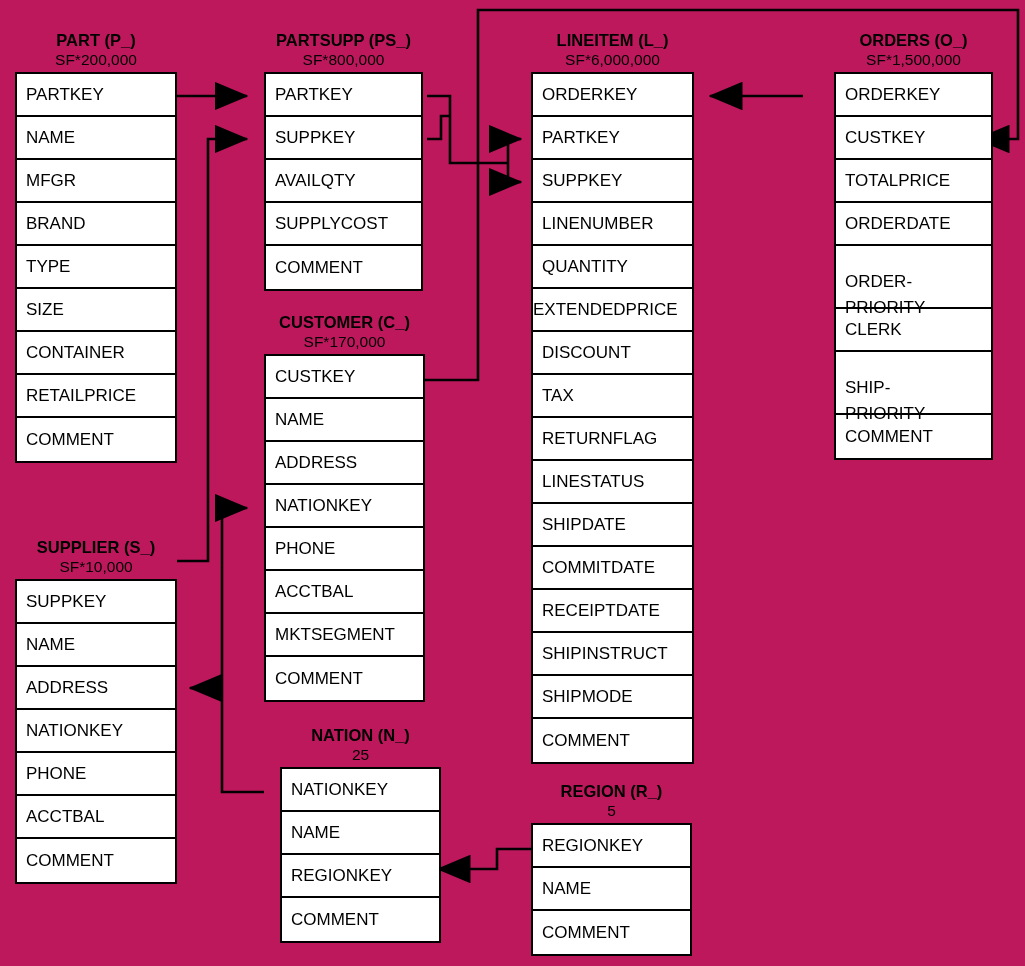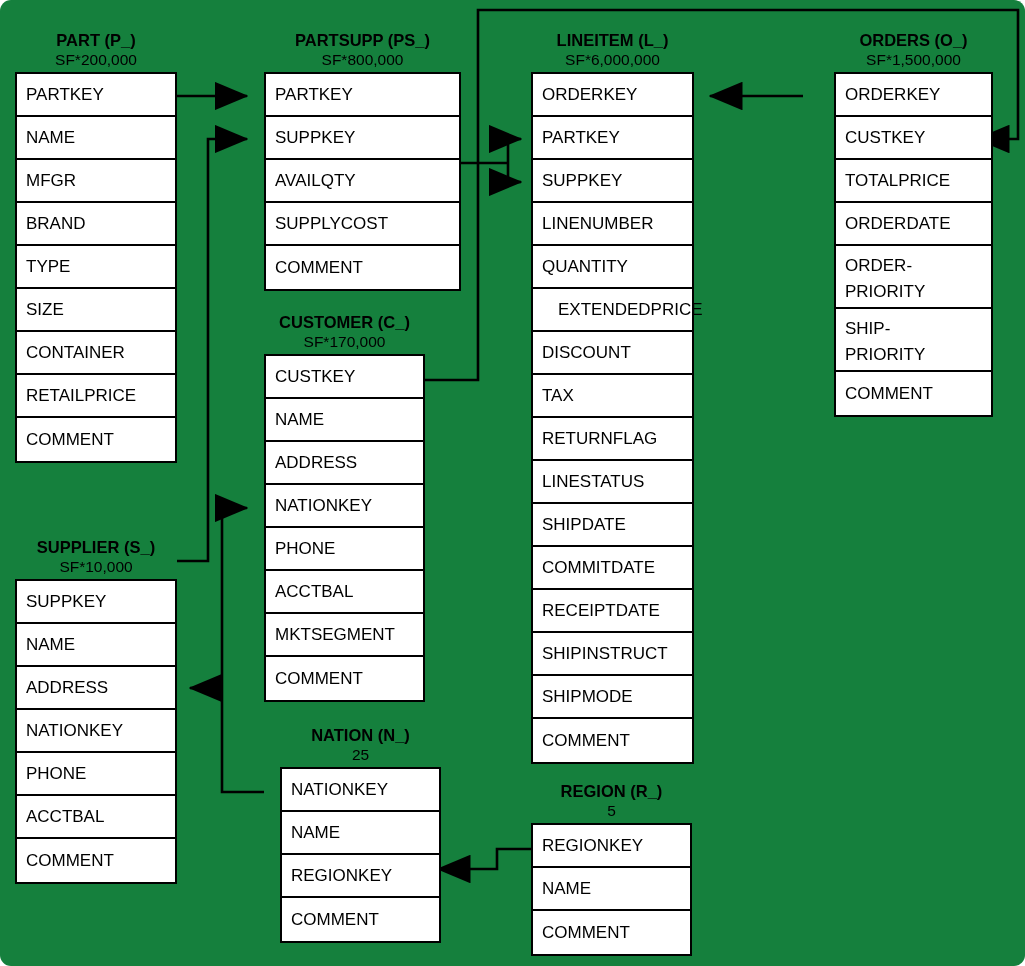--- a/index.html
+++ b/index.html
@@ -4,23 +4,22 @@
 <style>
   html,body{margin:0;padding:0;background:#ffffff;}
   body{
     font-family:"Liberation Sans","DejaVu Sans",sans-serif;
     -webkit-font-smoothing:antialiased;
   }
   #canvas{
     position:relative;
     width:1025px;
     height:966px;
-    background:#15803d;
+    background:#be185d;
     overflow:hidden;
-    border-radius:11px;
   }
   svg#wires{
     position:absolute;
     left:0;top:0;
     width:1025px;height:966px;
     pointer-events:none;
     z-index:1;
   }
   .table-group{
     position:absolute;
@@ -57,25 +56,25 @@
     padding:0 0 0 9px;
     font-size:17px;
     color:#000;
     white-space:nowrap;
     overflow:visible;
   }
   .row:last-child{border-bottom:none;}
   .row.tall{
     height:63px;
     align-items:flex-start;
-    padding-top:7px;
+    padding-top:23px;
     line-height:26px;
     white-space:pre-line;
   }
-  .row.clip{padding-left:25px;}
+  .row.clip{padding-left:0;}
 </style>
 </head>
 <body>
 
 <div id="canvas">
 
   <svg id="wires" viewBox="0 0 1025 966" xmlns="http://www.w3.org/2000/svg">
     <defs>
       <marker id="arrR" markerWidth="13" markerHeight="11" refX="12.5" refY="5.5" orient="0">
         <path d="M0,0 L13,5.5 L0,11 Z" fill="#000"></path>
@@ -118,21 +117,21 @@
       <div class="row">MFGR</div>
       <div class="row">BRAND</div>
       <div class="row">TYPE</div>
       <div class="row">SIZE</div>
       <div class="row">CONTAINER</div>
       <div class="row">RETAILPRICE</div>
       <div class="row">COMMENT</div>
     </div>
   </div>
 
-  <div class="table-group" style="left:264px;top:30px;width:197px;">
+  <div class="table-group" style="left:264px;top:30px;width:159px;">
     <div class="tbl-title">PARTSUPP (PS_)</div>
     <div class="tbl-card">SF*800,000</div>
     <div class="tbl-box">
       <div class="row">PARTKEY</div>
       <div class="row">SUPPKEY</div>
       <div class="row">AVAILQTY</div>
       <div class="row">SUPPLYCOST</div>
       <div class="row">COMMENT</div>
     </div>
   </div>
@@ -163,20 +162,21 @@
   <div class="table-group" style="left:834px;top:30px;width:159px;">
     <div class="tbl-title">ORDERS (O_)</div>
     <div class="tbl-card">SF*1,500,000</div>
     <div class="tbl-box">
       <div class="row">ORDERKEY</div>
       <div class="row">CUSTKEY</div>
       <div class="row">TOTALPRICE</div>
       <div class="row">ORDERDATE</div>
       <div class="row tall">ORDER-
 PRIORITY</div>
+      <div class="row">CLERK</div>
       <div class="row tall">SHIP-
 PRIORITY</div>
       <div class="row">COMMENT</div>
     </div>
   </div>
 
   <div class="table-group" style="left:264px;top:312px;width:161px;">
     <div class="tbl-title">CUSTOMER (C_)</div>
     <div class="tbl-card">SF*170,000</div>
     <div class="tbl-box">

